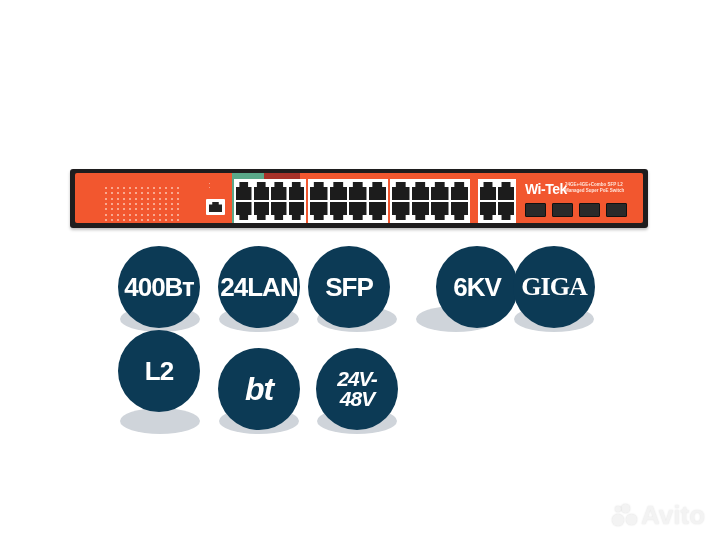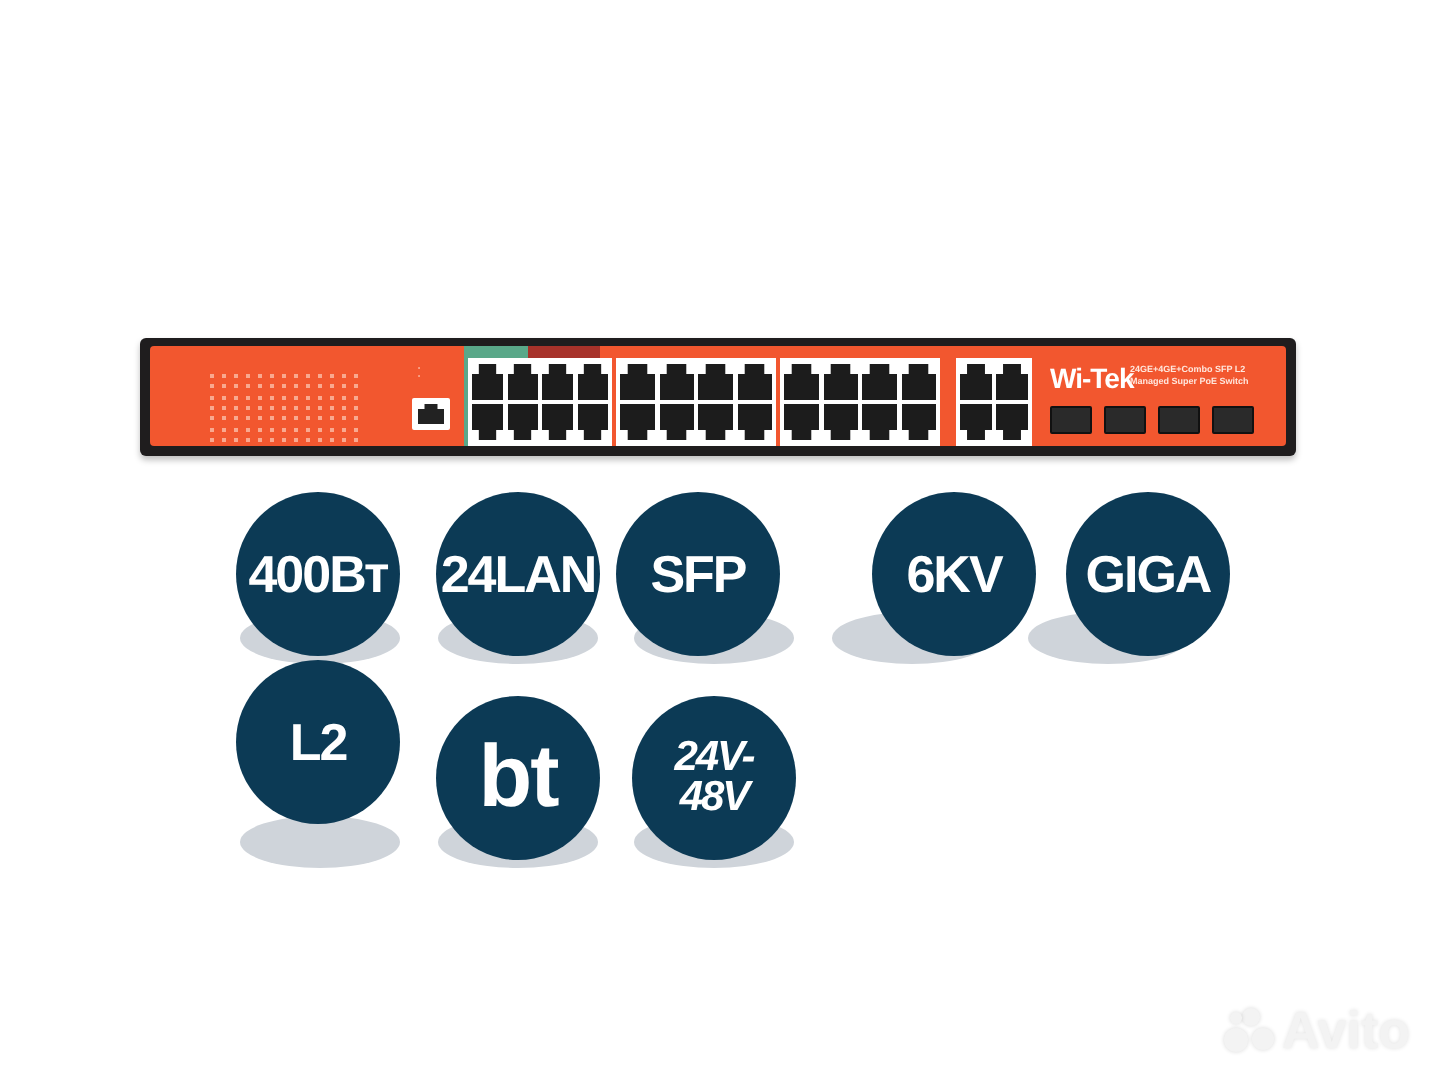--- a/index.html
+++ b/index.html
@@ -237,32 +237,32 @@
 <div class="badge" style="left:308px;top:246px;">
     <span>SFP</span>
   </div>
 
 <div class="shadow" style="left:416px;top:306px;"></div>
 <div class="badge" style="left:436px;top:246px;">
     <span>6KV</span>
   </div>
 
 <div class="shadow" style="left:514px;top:306px;"></div>
-<div class="badge" style="left:533px;top:246px;">
+<div class="badge" style="left:513px;top:246px;font-family:Liberation Serif, serif;">
     <span>GIGA</span>
   </div>
 
 <div class="shadow" style="left:120px;top:408px;"></div>
 <div class="badge" style="left:118px;top:330px;">
     <span>L2</span>
   </div>
 
 <div class="shadow" style="left:219px;top:408px;"></div>
 <div class="badge" style="left:218px;top:348px;">
-    <span style="font-size:44px;">bt</span>
+    <span style="font-size:32px;font-style:italic;">bt</span>
   </div>
 
 <div class="shadow" style="left:317px;top:408px;"></div>
 <div class="badge small" style="left:316px;top:348px;">
   <span>24V-</span>
   <span>48V</span>
 </div>
 
 <div class="watermark">
   <div class="dots">

